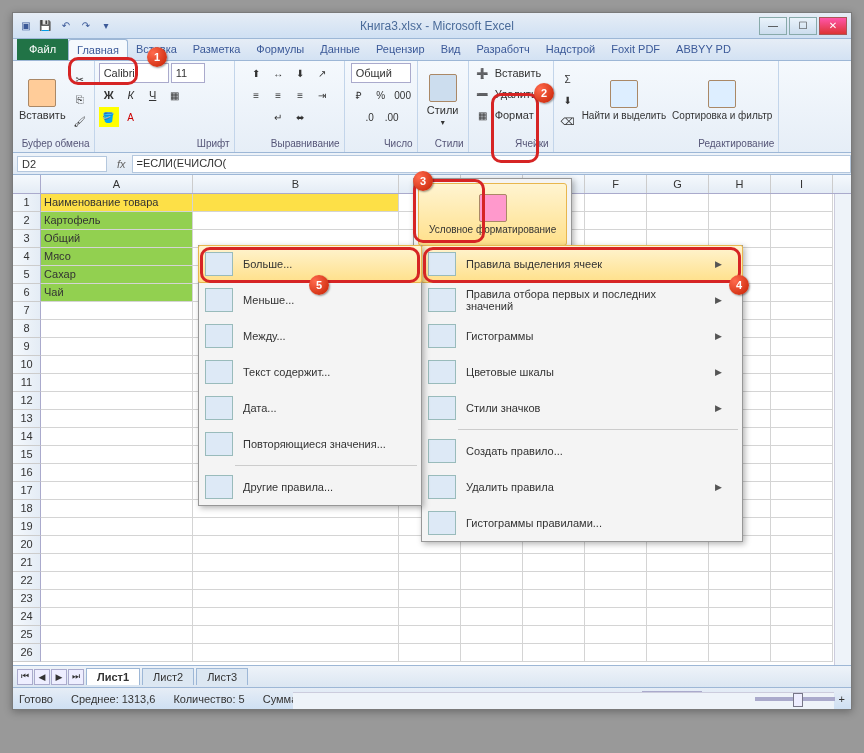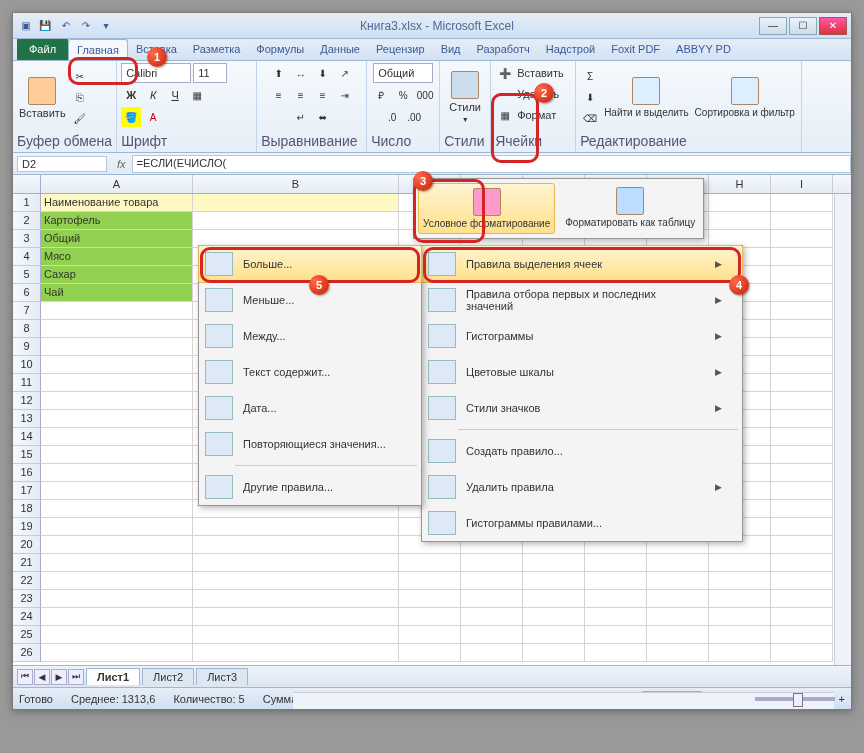--- a/index.html
+++ b/index.html
@@ -12,40 +12,40 @@
 .win-controls{display:flex;gap:2px}
 .win-btn{width:28px;height:18px;border:1px solid #8aa;background:linear-gradient(#eaf3fb,#cde);display:flex;align-items:center;justify-content:center;font-size:10px}
 .win-btn.close{background:linear-gradient(#f5a,#d33);color:#fff;border-color:#a55}
 .tabs{display:flex;background:linear-gradient(#e6edf6,#d3e2f3);border-bottom:1px solid #9db7d6;padding-left:4px}
 .file-tab{background:#217346;color:#fff;padding:4px 12px;font-size:11px}
 .tab{padding:4px 8px;color:#3b5998;cursor:pointer}
 .tab.active{background:#f5f9fd;border:1px solid #9db7d6;border-bottom:none;border-radius:3px 3px 0 0}
 .ribbon{background:linear-gradient(#f5f9fd,#e6eef7);border-bottom:1px solid #9db7d6;display:flex;height:92px}
 .group{border-right:1px solid #c3d5ea;padding:2px 4px;display:flex;flex-direction:column;justify-content:space-between}
 .group-content{display:flex;align-items:center;gap:2px;flex:1}
-.group-label{text-align:left;font-size:14px;color:#557;padding:1px 0}
+.group-label{text-align:right;font-size:10px;color:#557;padding:1px 0}
 .big-btn{display:flex;flex-direction:column;align-items:center;padding:2px;gap:2px;min-width:42px}
 .big-icon{width:28px;height:28px;background:#fc9;border:1px solid #a86;border-radius:2px}
 .small-row{display:flex;flex-direction:column;gap:1px}
 .sr{display:flex;gap:2px;align-items:center}
 .tool{width:20px;height:20px;border:1px solid transparent;display:flex;align-items:center;justify-content:center;font-size:10px}
 .combo{height:20px;border:1px solid #aac;background:#fff;padding:0 4px;display:flex;align-items:center;font-size:11px}
 .namebox-row{display:flex;align-items:center;background:linear-gradient(#eef3f9,#e0eaf5);border-bottom:1px solid #9db7d6;height:22px}
 .namebox{width:90px;border:1px solid #b5c8de;background:#fff;padding:1px 4px;margin:0 4px}
 .fx{padding:0 6px;font-style:italic;color:#666}
 .formula-bar{flex:1;border:1px solid #b5c8de;background:#fff;padding:1px 4px;height:18px;overflow:hidden;white-space:nowrap}
 .grid-area{position:relative;background:#fff;height:490px;overflow:hidden}
 .col-headers{display:flex;background:linear-gradient(#f5f9fd,#e4ecf5);border-bottom:1px solid #aac;height:19px}
 .corner{width:28px;border-right:1px solid #aac}
 .ch{border-right:1px solid #ccc;text-align:center;line-height:18px;font-size:11px;color:#333}
 .rows{}
 .row{display:flex;height:18px}
 .rh{width:28px;background:linear-gradient(90deg,#f5f9fd,#e4ecf5);border-right:1px solid #aac;border-bottom:1px solid #ccc;text-align:center;font-size:11px;line-height:17px;color:#333}
 .cell{border-right:1px solid #d4d4d4;border-bottom:1px solid #d4d4d4;padding:0 3px;line-height:17px;overflow:hidden;white-space:nowrap}
-.hdr-cell{background:#fef9c3;font-weight:normal}
+.hdr-cell{background:#fde047;font-weight:normal}
 .green-cell{background:#92d050}
 .sheet-tabs{display:flex;align-items:center;background:linear-gradient(#eef3f9,#dbe6f2);border-top:1px solid #9db7d6;height:22px;padding:0 4px;gap:2px}
 .nav-arrows{display:flex;gap:1px}
 .nav-arrow{width:16px;height:16px;border:1px solid #aac;background:#eef;display:flex;align-items:center;justify-content:center;font-size:9px}
 .sheet-tab{padding:2px 10px;background:#fff;border:1px solid #9db7d6;border-bottom:none;font-size:11px}
 .sheet-tab.active{background:#fff;font-weight:bold}
 .sheet-tab.inactive{background:#dce7f2}
 .statusbar{display:flex;align-items:center;background:linear-gradient(#e6edf6,#cfe0f3);border-top:1px solid #9db7d6;height:22px;padding:0 6px;font-size:11px;color:#446;gap:18px}
 .status-right{margin-left:auto;display:flex;gap:10px;align-items:center}
 .view-btns{display:flex;gap:0}
@@ -57,21 +57,21 @@
 
 .menu{position:absolute;background:#f4f4f4;border:1px solid #979797;box-shadow:2px 2px 6px rgba(0,0,0,.3);z-index:10}
 .menu-item{display:flex;align-items:center;padding:6px 20px 6px 6px;gap:10px;cursor:pointer}
 .menu-item.hl{background:linear-gradient(#fff4d1,#ffe08a);border:1px solid #e8b64e;border-radius:2px;margin:-1px}
 .menu-icon{width:28px;height:24px;background:#dde9f6;border:1px solid #9bb;display:flex;align-items:center;justify-content:center;font-size:10px}
 .menu-sep{height:1px;background:#ccc;margin:3px 4px 3px 36px}
 .menu-arrow{margin-left:auto;font-size:9px;color:#555}
 
 
 .styles-pop{position:absolute;top:165px;left:400px;background:#f4f4f4;border:1px solid #979797;box-shadow:2px 2px 6px rgba(0,0,0,.3);z-index:5;padding:4px;display:flex;gap:6px}
-.style-big{display:flex;flex-direction:column;align-items:center;padding:4px;gap:2px}
+.style-big{display:flex;flex-direction:column;align-items:center;padding:10px;gap:2px}
 .style-big.hl{background:linear-gradient(#fff4d1,#ffe08a);border:1px solid #e8b64e;border-radius:3px}
 .style-sw{display:flex;flex-direction:column;gap:2px}
 .sw-row{display:flex;gap:2px}
 .sw{width:78px;height:18px;border:1px solid #bbb;padding:0 4px;line-height:16px;font-size:11px}
 
 
 .callout{position:absolute;border:3px solid #d62424;border-radius:10px;z-index:20;pointer-events:none}
 .num-badge{position:absolute;width:20px;height:20px;background:radial-gradient(circle at 30% 30%,#ff6a4d,#c41e00);border-radius:50%;color:#fff;font-weight:bold;display:flex;align-items:center;justify-content:center;font-size:11px;z-index:21;box-shadow:1px 1px 2px rgba(0,0,0,.4)}
 
 .scrollbar-v{position:absolute;right:0;top:19px;bottom:0;width:17px;background:#eef3f9;border-left:1px solid #ccd}
@@ -603,24 +603,20 @@
         <span>+</span>
       </div>
     </div>
   </div>
 
   <div class="styles-pop">
     <div class="style-big hl">
       <div class="big-icon" style="background:#f9c"></div>
       <span style="text-align:center;font-size:10px">Условное форматирование</span>
     </div>
-    <div class="style-big">
-      <div class="big-icon" style="background:#bdf"></div>
-      <span style="text-align:center;font-size:10px">Форматировать как таблицу</span>
-    </div>
   </div>
 
   <div class="menu" id="menu1" style="top:232px;left:408px;width:322px">
       <div class="menu-item hl">
         <div class="menu-icon"></div>
         <span>Правила выделения ячеек</span>
         <span class="menu-arrow">▶</span>
       </div>
       <div class="menu-item">
         <div class="menu-icon"></div>

